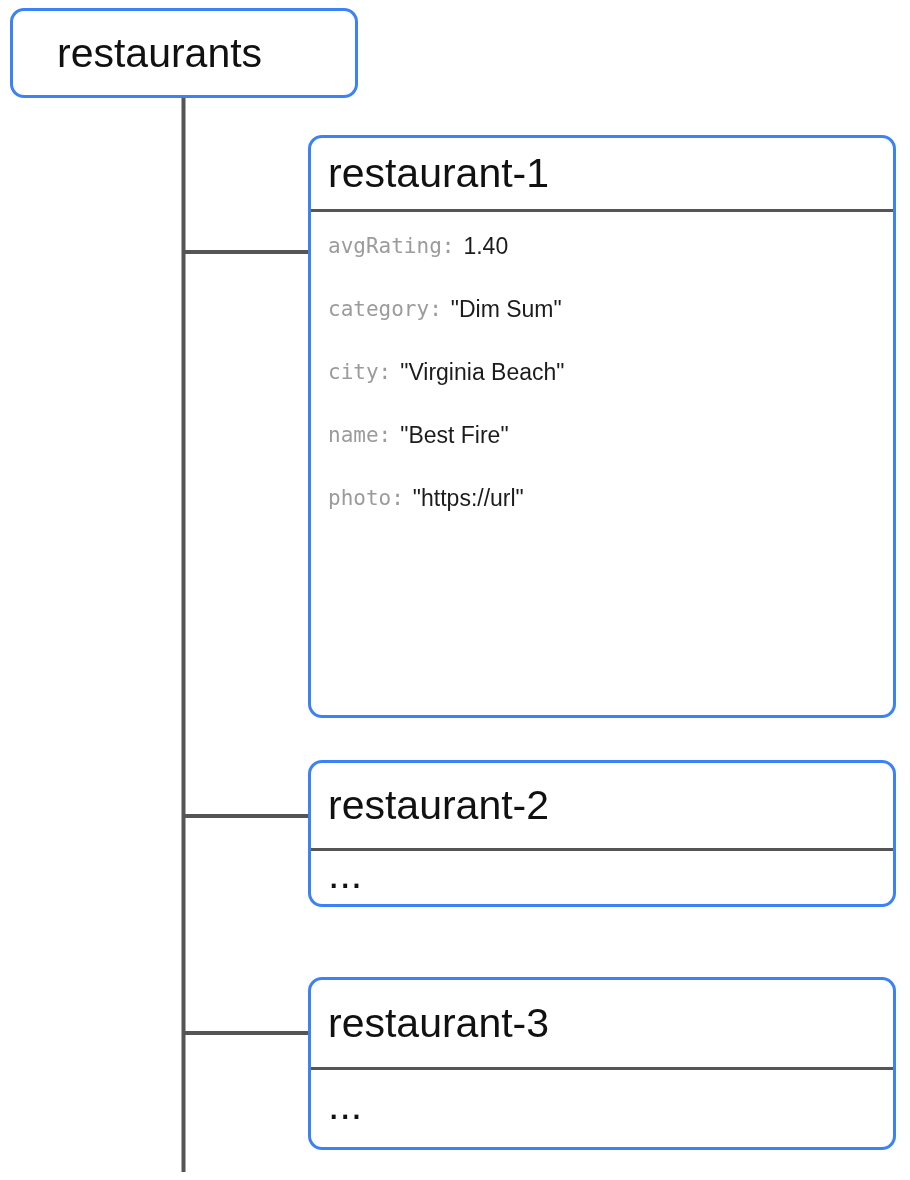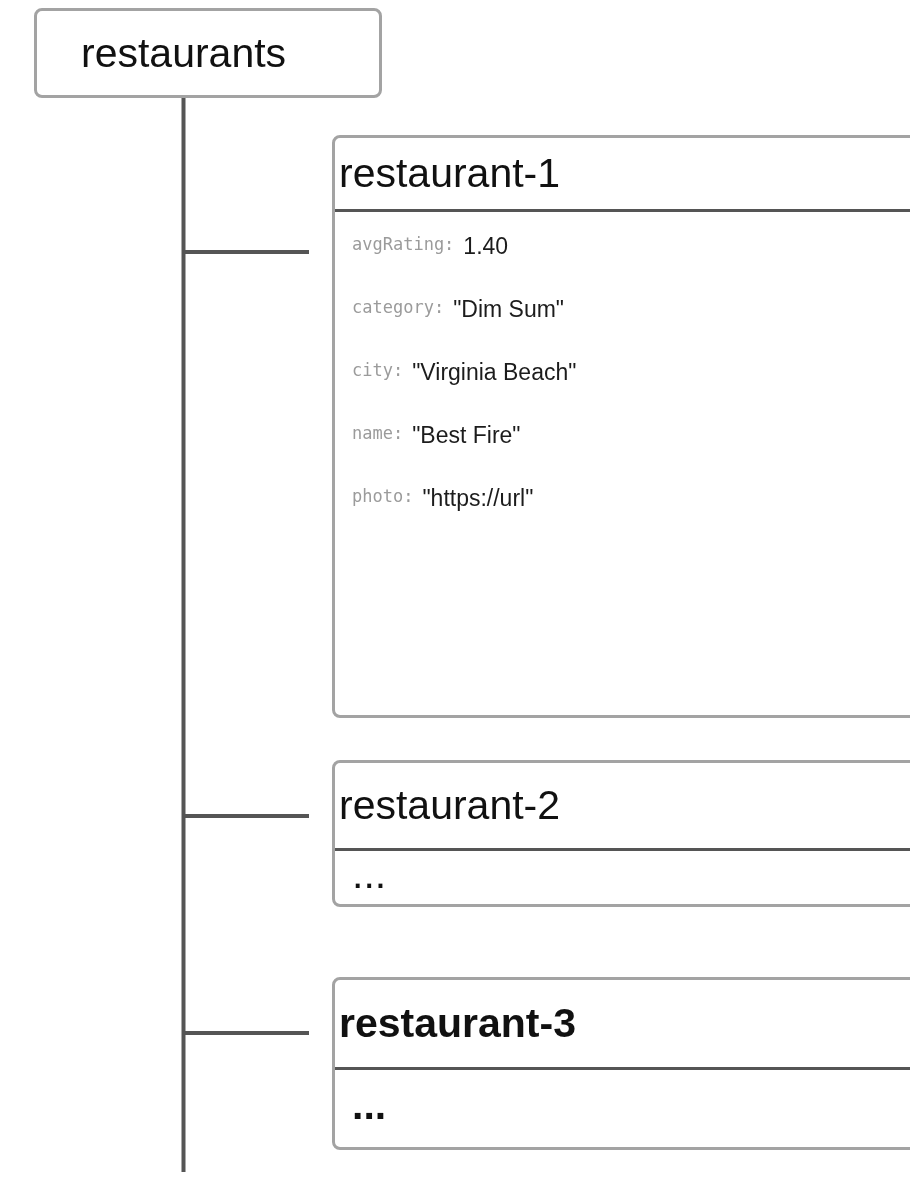--- a/index.html
+++ b/index.html
@@ -29,23 +29,22 @@
     width: 910px;
     height: 1180px;
     pointer-events: none;
   }
 
   
   .node {
     position: absolute;
     box-sizing: border-box;
     background: #ffffff;
-    border: 3px solid #a3a3a3;
-    border-radius: 8px;
-    margin-left: 24px;
+    border: 3px solid #3b82f6;
+    border-radius: 14px;
   }
 
   
   .root-node {
     left: 10px;
     top: 8px;
     width: 348px;
     height: 90px;
     display: flex;
     align-items: center;
@@ -61,27 +60,27 @@
   
   .doc-card {
     left: 308px;
     width: 588px;
     display: flex;
     flex-direction: column;
     overflow: hidden;
   }
   .doc-card.card-1 { top: 135px; height: 583px; }
   .doc-card.card-2 { top: 760px; height: 147px; }
-  .doc-card.card-3 { top: 977px; height: 173px; font-weight: bold; }
+  .doc-card.card-3 { top: 977px; height: 173px; }
 
   .doc-header {
     box-sizing: border-box;
     display: flex;
     align-items: center;
-    padding-left: 4px;
+    padding-left: 17px;
     border-bottom: 3px solid #555555;
     flex: none;
   }
   .card-1 .doc-header { height: 74px; }
   .card-2 .doc-header { height: 88px; }
   .card-3 .doc-header { height: 90px; }
 
   .doc-title {
     font-size: 41px;
     line-height: 1;
@@ -102,21 +101,21 @@
   }
 
   .field-row {
     height: 63px;
     display: flex;
     align-items: flex-start;
     white-space: nowrap;
   }
   .field-key {
     font-family: "DejaVu Sans Mono", monospace;
-    font-size: 17px;
+    font-size: 21px;
     line-height: 1;
     color: #9b9b9b;
   }
   .field-value {
     font-family: "Liberation Sans", sans-serif;
     font-size: 23px;
     line-height: 1;
     color: #1c1c1c;
     margin-left: 9px;
     position: relative;

